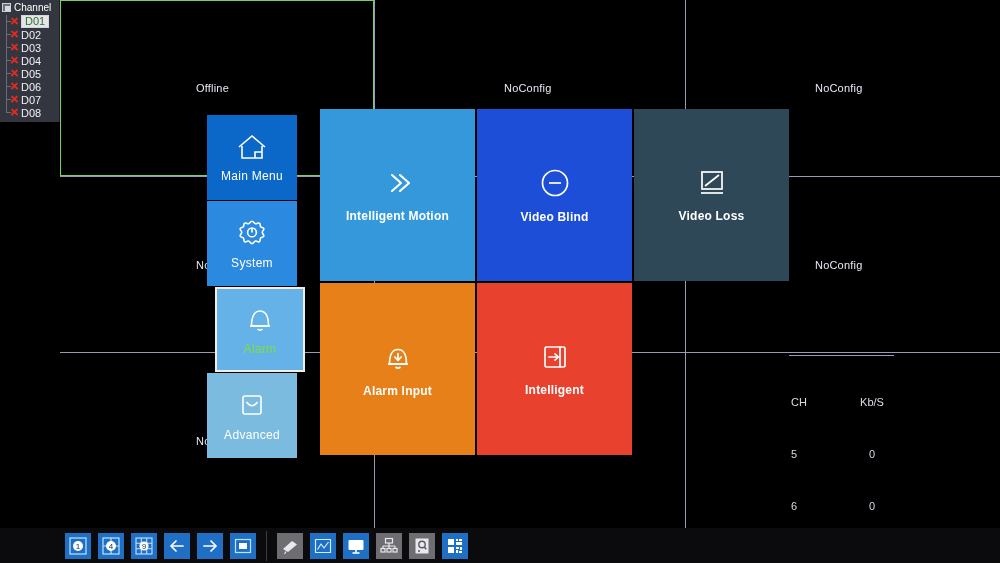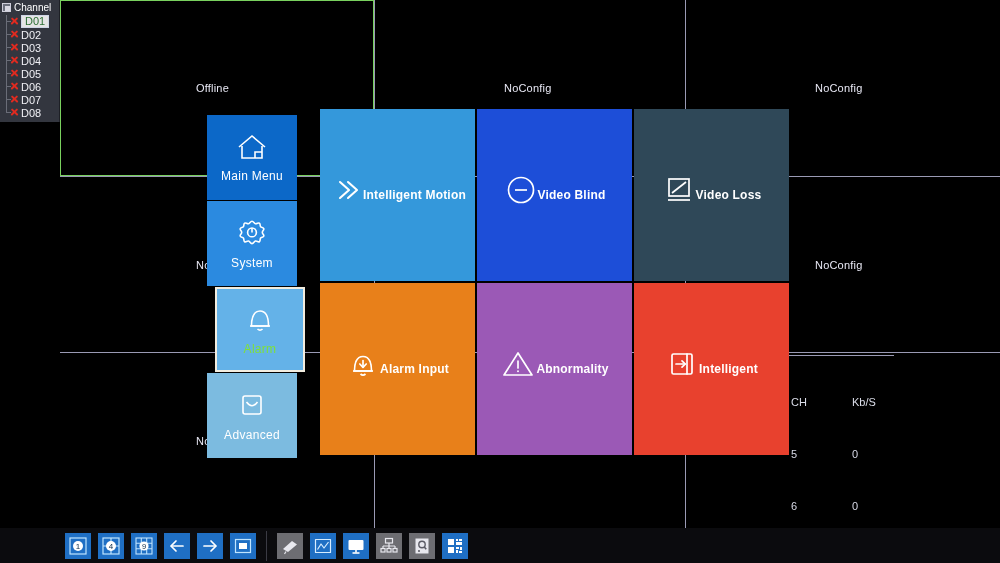--- a/index.html
+++ b/index.html
@@ -79,34 +79,34 @@
   .menu-item.selected .mi-label { color:#7ee03a; }
   .mi-label { letter-spacing:0.3px; }
 
   
   .tiles {
     position:absolute; left:320px; top:109px; width:772px; height:345px;
     display:grid; grid-template-columns:155px 155px 155px; grid-template-rows:172px 172px;
     gap:2px; width:465px; height:346px;
   }
   .tile {
-    display:flex; flex-direction:row; align-items:center; justify-content:center;
+    display:flex; flex-direction:column; align-items:center; justify-content:center;
     color:#ffffff; cursor:pointer;
   }
   .tile .t-ico { margin-bottom:10px; }
   .t-label { font-size:12px; font-weight:bold; letter-spacing:0.2px; }
 
   
   .stats {
     position:absolute; left:789px; top:355px; width:105px; color:#d7d9e6; font-size:11px;
   }
   .stats-hr { height:1px; background:#9a9ab4; margin-bottom:3px; }
   .stats-row { display:flex; justify-content:space-between; line-height:12px; padding:0 2px;margin-top:40px; }
   .stats-row .c1 { width:22px; text-align:left; }
-  .stats-row .c2 { width:40px; text-align:left; }
+  .stats-row .c2 { width:40px; text-align:center; }
   .stats-head .c1, .stats-head .c2 { color:#dcdeea; }
 
   
   .toolbar {
     position:absolute; left:0; bottom:0; width:1000px; height:35px;
     background:#0b0b0e; display:flex; align-items:center; padding-left:65px; gap:7px;
   }
   .tb-btn {
     width:26px; height:26px; display:flex; align-items:center; justify-content:center;
     background:#1f6fc4; cursor:pointer; flex:0 0 auto;
@@ -261,30 +261,20 @@
           <path d="M8.5 24 C8.5 17 10 9.5 17 9.5 C24 9.5 25.5 17 25.5 24 Z"></path>
           <path d="M7 24 H27"></path>
           <path d="M14.5 27 q2.5 2.2 5 0"></path>
           <path d="M17 13.5 V20" stroke-linecap="round"></path>
           <path d="M13.8 17 L17 20.3 L20.2 17" stroke-linecap="round" stroke-linejoin="round"></path>
         </svg>
       </span>
       <span class="t-label">Alarm Input</span>
     </div>
 
-    <div class="tile" style="background:#9b59b6">
-      <span class="t-ico">
-        <svg width="36" height="32" viewBox="0 0 36 32" fill="none" stroke="#fff" stroke-width="1.7" stroke-linejoin="round">
-          <path d="M18 5 L32 27 H4 Z"></path>
-          <path d="M18 13 V20" stroke-linecap="round"></path>
-          <circle cx="18" cy="23.3" r="0.95" fill="#fff" stroke="none"></circle>
-        </svg>
-      </span>
-      <span class="t-label">Abnormality</span>
-    </div>
 
     <div class="tile" style="background:#e8412e">
       <span class="t-ico">
         <svg width="34" height="32" viewBox="0 0 34 32" fill="none" stroke="#fff" stroke-width="1.7" stroke-linecap="round" stroke-linejoin="round">
           <rect x="7" y="6" width="20" height="20" rx="1.5"></rect>
           <path d="M22 6 V26"></path>
           <path d="M11 16 H20"></path>
           <path d="M17 12.8 L20.3 16 L17 19.2"></path>
         </svg>
       </span>

